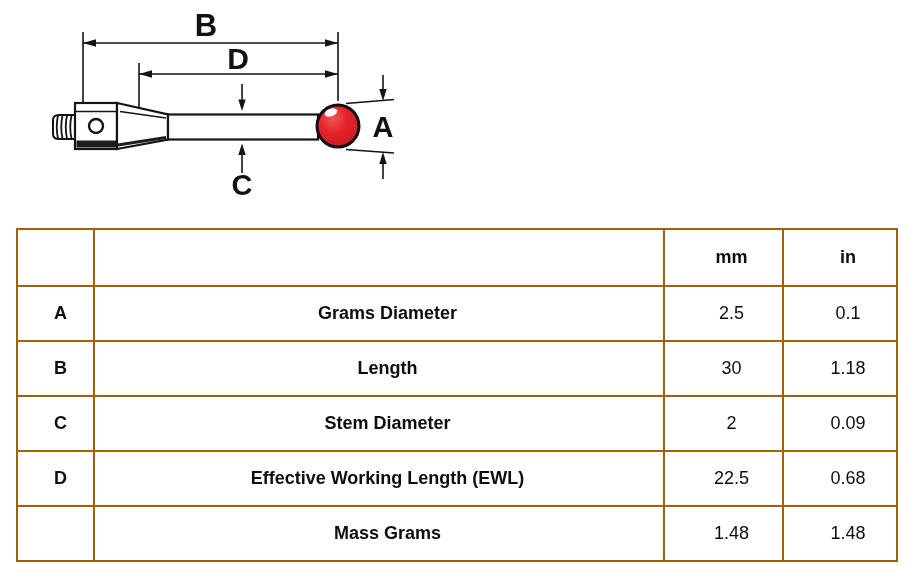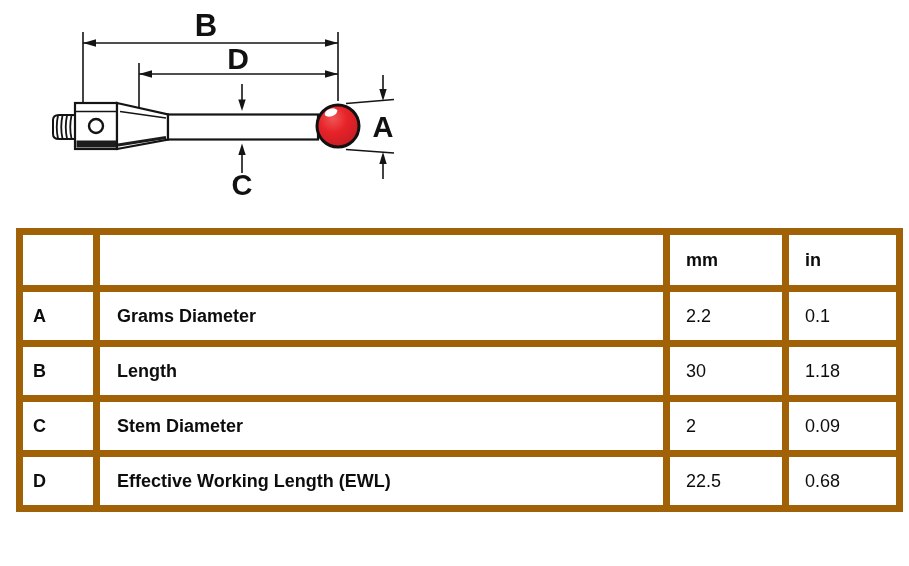--- a/index.html
+++ b/index.html
@@ -20,23 +20,23 @@
     fill: #111111;
   }
   table.spec-table {
     position: absolute; left: 16px; top: 228px;
     width: 880px;
     border-collapse: collapse;
     table-layout: fixed;
     font-size: 18px;
   }
   .spec-table td, .spec-table th {
-    border: 7px solid #a16207;
+    border: 2px solid #a16207;
     vertical-align: middle;
-    text-align: left;
+    text-align: center;
     padding: 0;
     overflow: hidden;
     white-space: nowrap;
   }
   .spec-table thead tr { height: 57px; }
   .spec-table tbody tr { height: 55px; }
   .cell-key   { padding-left: 10px !important; font-weight: bold; }
   .cell-label { padding-left: 17px !important; font-weight: bold; }
   .cell-mm    { padding-left: 16px !important; font-weight: normal; }
   .cell-in    { padding-left: 16px !important; font-weight: normal; }
@@ -132,35 +132,41 @@
       <th class="cell-key"></th>
       <th class="cell-label"></th>
       <th class="cell-mm">mm</th>
       <th class="cell-in">in</th>
     </tr>
   </thead>
   <tbody>
     <tr>
       <td class="cell-key">A</td>
       <td class="cell-label">Grams Diameter</td>
-      <td class="cell-mm">2.2</td>
+      <td class="cell-mm">2.5</td>
       <td class="cell-in">0.1</td>
     </tr>
     <tr>
       <td class="cell-key">B</td>
       <td class="cell-label">Length</td>
       <td class="cell-mm">30</td>
       <td class="cell-in">1.18</td>
     </tr>
     <tr>
       <td class="cell-key">C</td>
       <td class="cell-label">Stem Diameter</td>
       <td class="cell-mm">2</td>
       <td class="cell-in">0.09</td>
     </tr>
     <tr>
       <td class="cell-key">D</td>
       <td class="cell-label">Effective Working Length (EWL)</td>
       <td class="cell-mm">22.5</td>
       <td class="cell-in">0.68</td>
     </tr>
+    <tr>
+      <td class="cell-key"></td>
+      <td class="cell-label">Mass Grams</td>
+      <td class="cell-mm">1.48</td>
+      <td class="cell-in">1.48</td>
+    </tr>
   </tbody>
 </table>
 
 </body></html>

